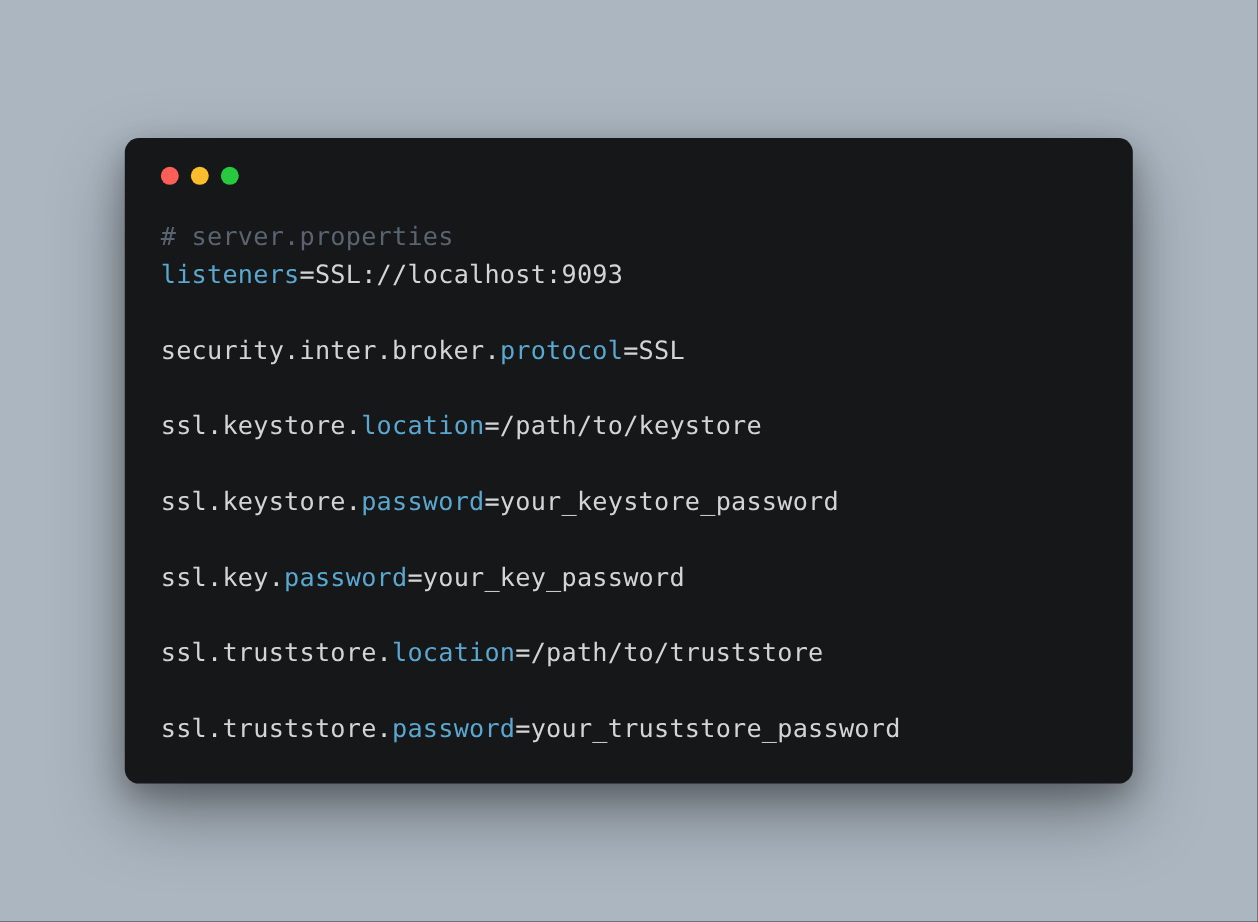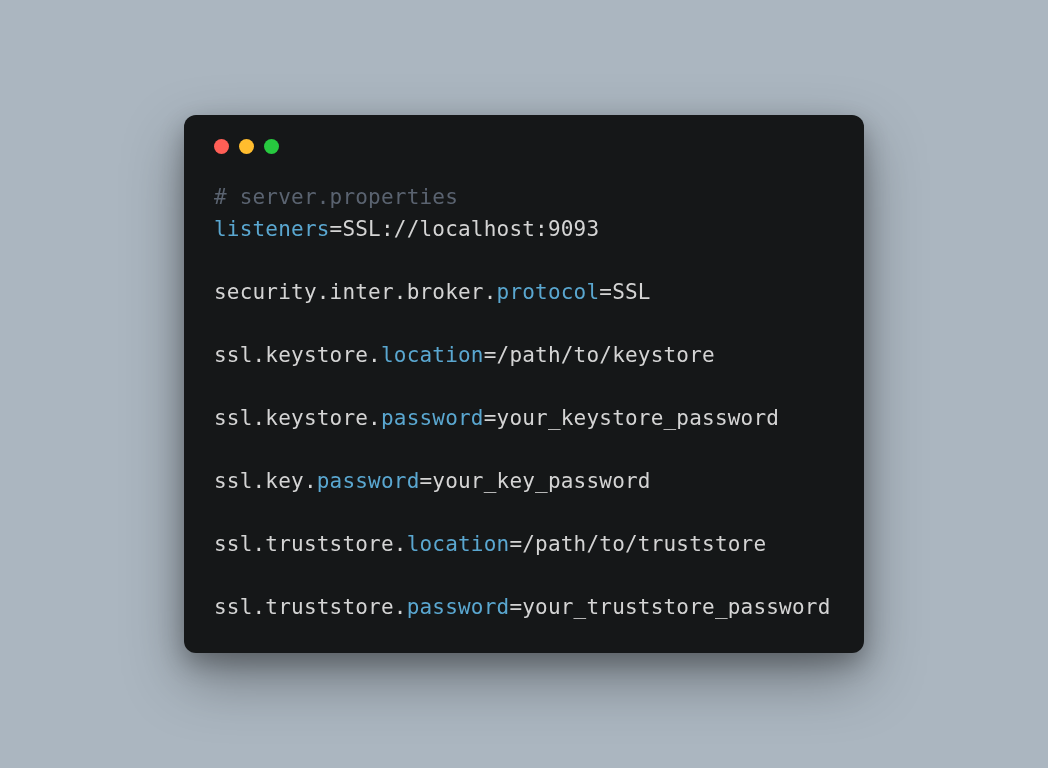--- a/index.html
+++ b/index.html
@@ -6,21 +6,21 @@
     body {
       width: 1048px;
       height: 768px;
       background: #abb6c0;
       display: flex;
       align-items: center;
       justify-content: center;
       font-family: "SF Mono", "Monaco", "Menlo", "Consolas", monospace;
     }
     .window {
-      width: 680px;
+      width: 840px;
       background: #151718;
       border-radius: 12px;
       box-shadow: 0 25px 60px rgba(0,0,0,0.35), 0 10px 25px rgba(0,0,0,0.25);
       padding: 24px 30px 30px 30px;
     }
     .titlebar {
       display: flex;
       gap: 10px;
       margin-bottom: 28px;
     }

